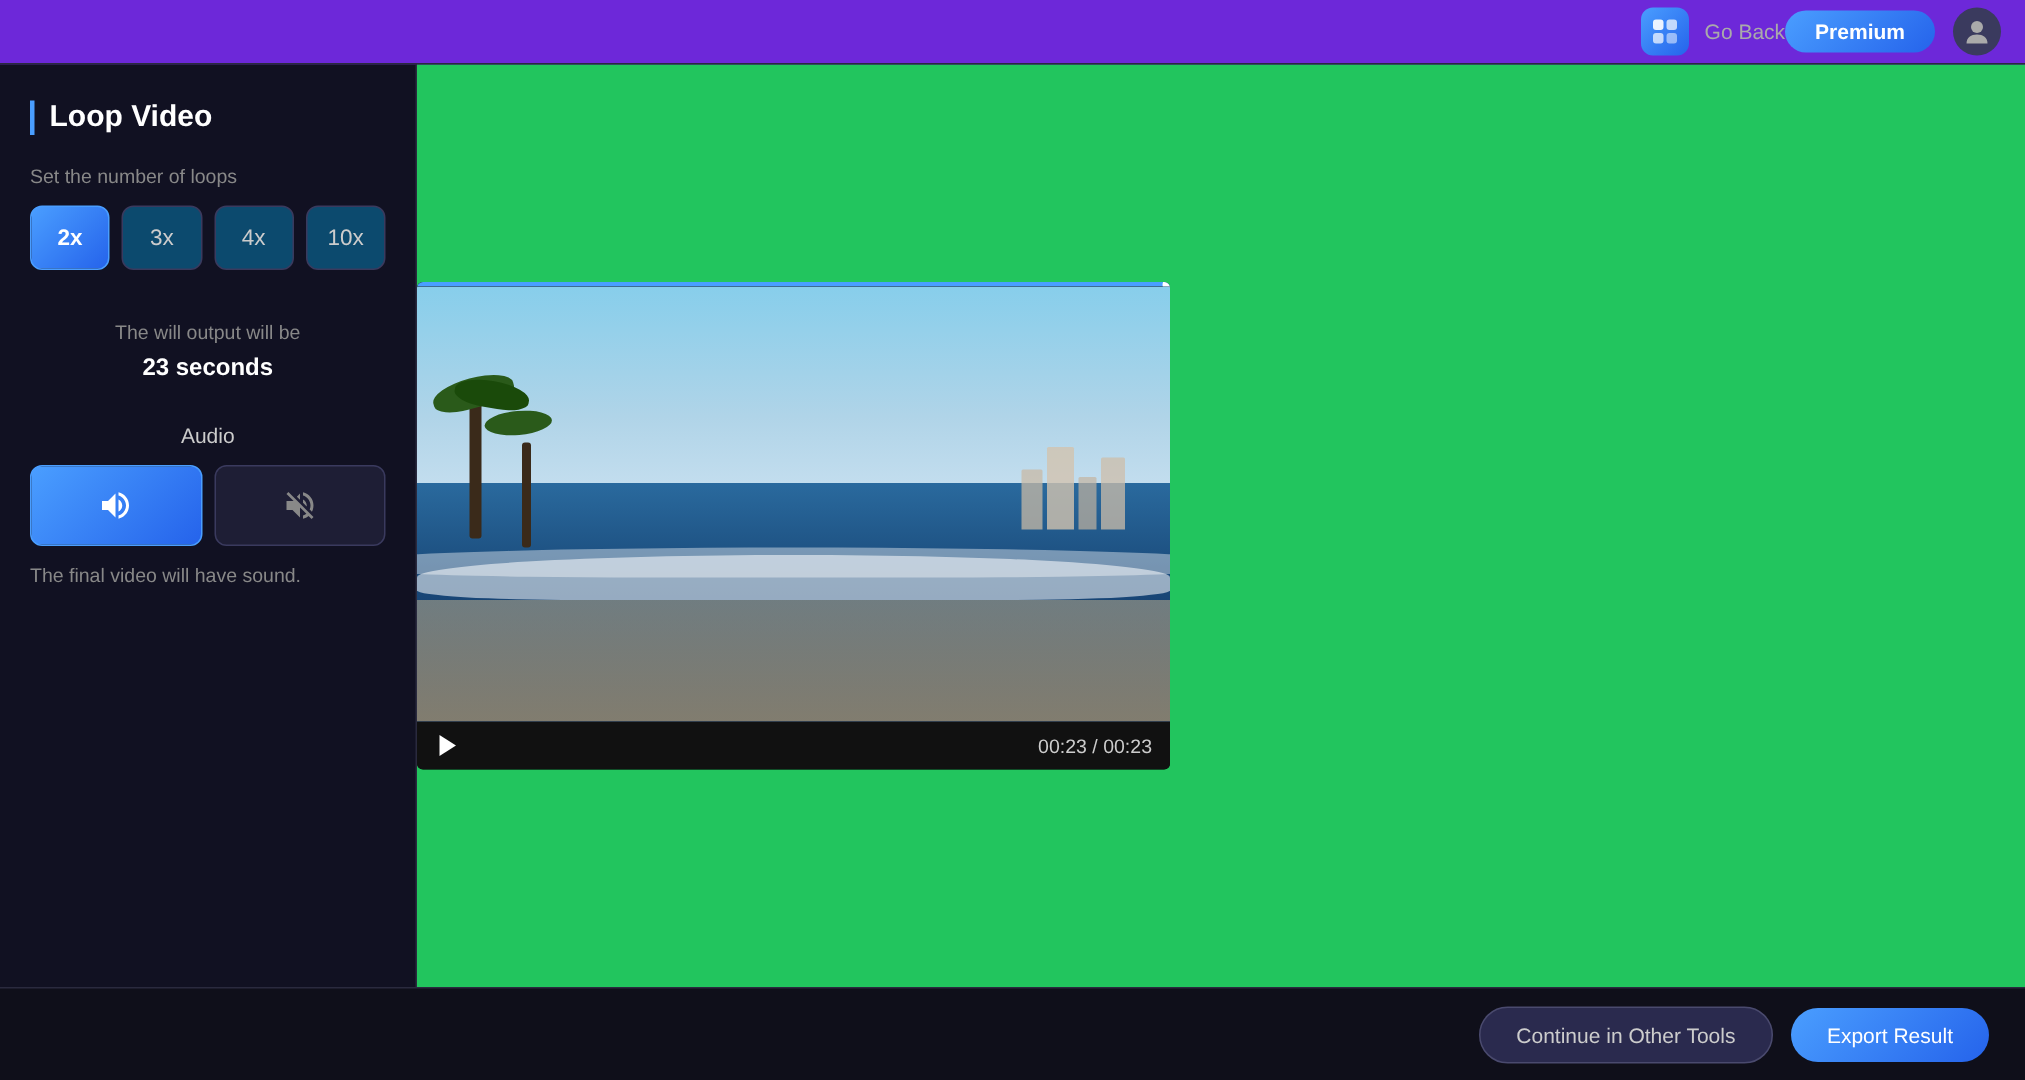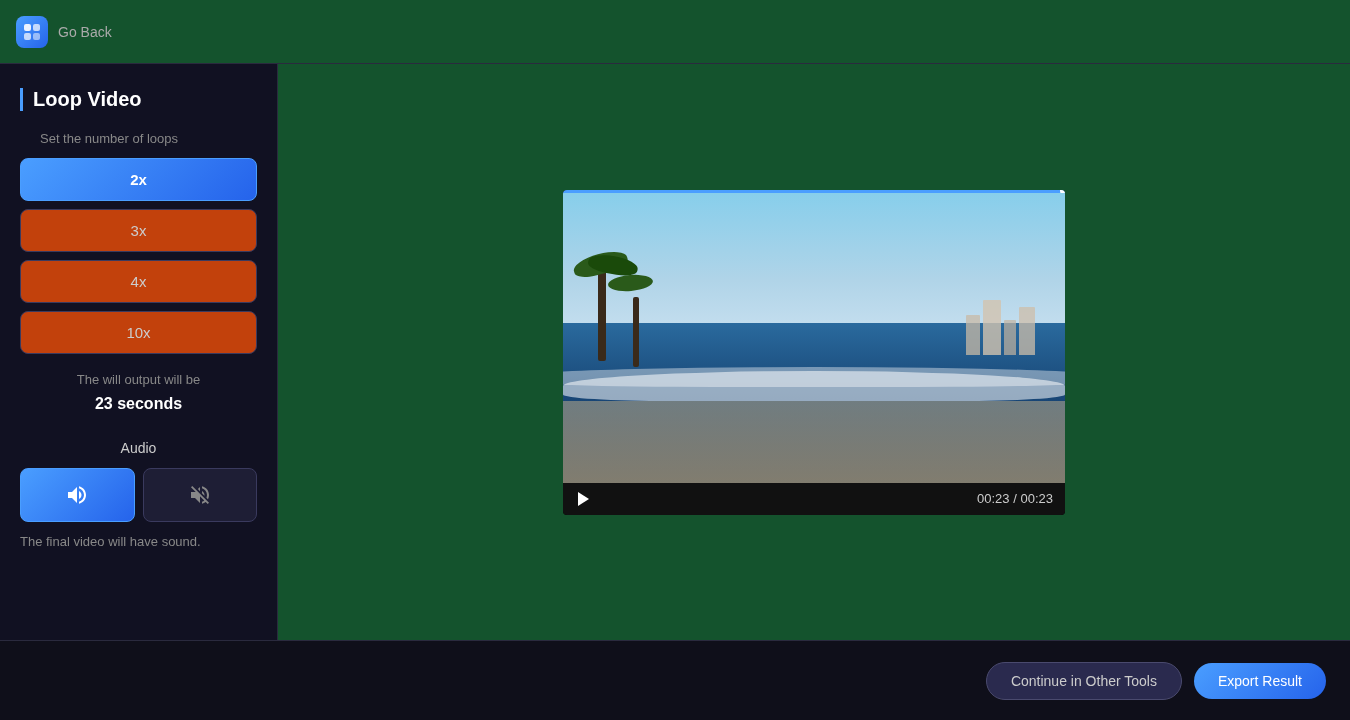--- a/index.html
+++ b/index.html
@@ -9,25 +9,25 @@
       background: #1a1a2e;
       font-family: -apple-system, BlinkMacSystemFont, 'Segoe UI', sans-serif;
       color: #fff;
       overflow: hidden;
       display: flex;
       flex-direction: column;
     }
 
     
     .header {
-      height: 64px;
-      background: #14532d;
-      display: flex;
-      align-items: center;
-      justify-content: space-between;
+      height: 43px;
+      background: #6d28d9;
+      display: flex;
+      align-items: center;
+      justify-content: flex-end;
       padding: 0 16px;
       border-bottom: 1px solid #2a2a3e;
       flex-shrink: 0;
     }
     .header-left {
       display: flex;
       align-items: center;
       gap: 10px;
     }
     .app-logo {
@@ -92,30 +92,29 @@
       color: #fff;
       margin-bottom: 20px;
       padding-left: 4px;
       border-left: 3px solid #4a9eff;
       padding-left: 10px;
     }
     .section-label {
       font-size: 13px;
       color: #888;
       margin-bottom: 12px;
-      margin-left: 20px;
     }
     .loop-grid {
       display: grid;
-      grid-template-columns: 1fr;
+      grid-template-columns: 1fr 1fr 1fr 1fr;
       gap: 8px;
-      margin-bottom: 16px;
+      margin-bottom: 32px;
     }
     .loop-btn {
-      background: #c2410c;
+      background: #0c4a6e;
       border: 1px solid #3a3a5e;
       border-radius: 8px;
       color: #ccc;
       padding: 12px;
       font-size: 15px;
       text-align: center;
       cursor: pointer;
     }
     .loop-btn.active {
       background: linear-gradient(135deg, #4a9eff, #2563eb);
@@ -167,24 +166,24 @@
       border-color: #4a9eff;
     }
     .audio-info {
       font-size: 13px;
       color: #888;
     }
 
     
     .preview-area {
       flex: 1;
-      background: #14532d;
-      display: flex;
-      align-items: center;
-      justify-content: center;
+      background: #22c55e;
+      display: flex;
+      align-items: center;
+      justify-content: flex-start;
       position: relative;
     }
 
     .video-player {
       width: 502px;
       background: #000;
       border-radius: 4px;
       overflow: hidden;
     }
     .video-thumbnail {
@@ -246,21 +245,21 @@
       height: 10px;
       background: #fff;
       border-radius: 50%;
       position: absolute;
       right: -5px;
       top: -3.5px;
     }
 
     
     .footer {
-      height: 80px;
+      height: 62px;
       background: #0f0f1a;
       border-top: 1px solid #2a2a3e;
       display: flex;
       align-items: center;
       justify-content: flex-end;
       padding: 0 24px;
       gap: 12px;
       flex-shrink: 0;
     }
     .continue-btn {
@@ -291,20 +290,29 @@
   <div class="header-left">
     <div class="app-logo">
       <svg width="18" height="18" viewBox="0 0 18 18" fill="none">
         <rect x="1" y="1" width="7" height="7" rx="2" fill="white" opacity="0.9"></rect>
         <rect x="10" y="1" width="7" height="7" rx="2" fill="white" opacity="0.7"></rect>
         <rect x="1" y="10" width="7" height="7" rx="2" fill="white" opacity="0.7"></rect>
         <rect x="10" y="10" width="7" height="7" rx="2" fill="white" opacity="0.5"></rect>
       </svg>
     </div>
     <button class="go-back-btn">Go Back</button>
+  </div>
+  <div style="display:flex;align-items:center;gap:12px;">
+    <button class="premium-btn">Premium</button>
+    <div class="avatar">
+      <svg width="18" height="18" viewBox="0 0 18 18" fill="#aaa">
+        <circle cx="9" cy="6" r="4"></circle>
+        <path d="M2 17c0-4 3-6 7-6s7 2 7 6" fill="#aaa"></path>
+      </svg>
+    </div>
   </div>
 </div>
 
 <div class="main-content">
 
   <div class="sidebar">
     <div class="sidebar-title">Loop Video</div>
 
     <div class="section-label">Set the number of loops</div>
 

